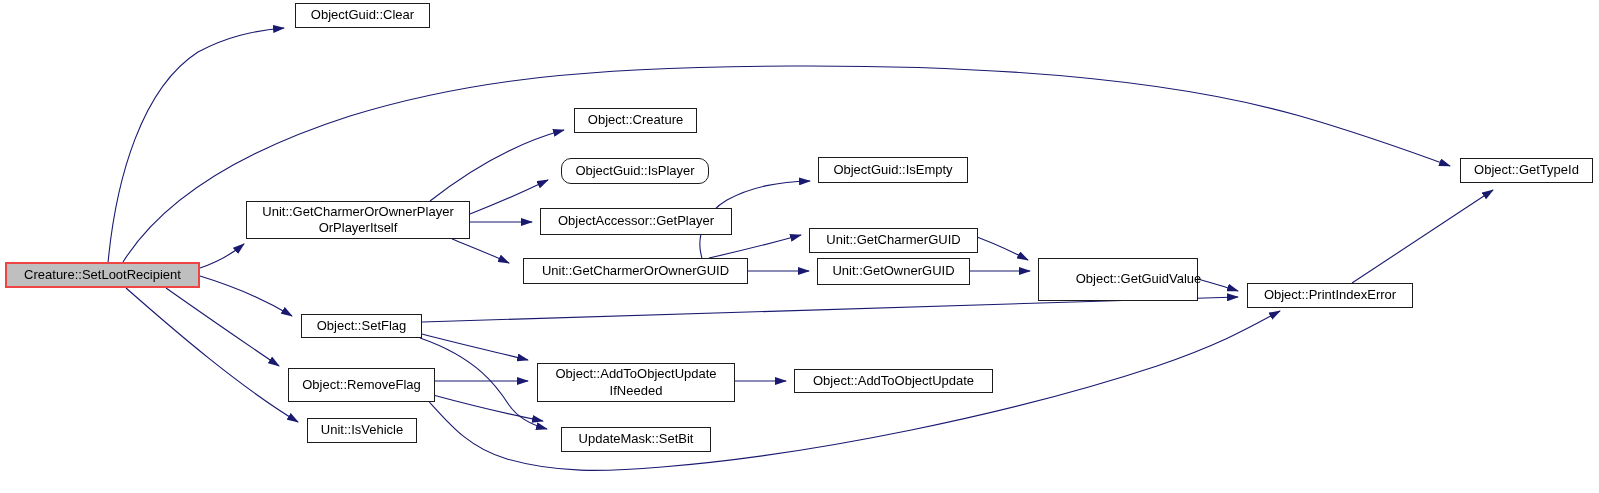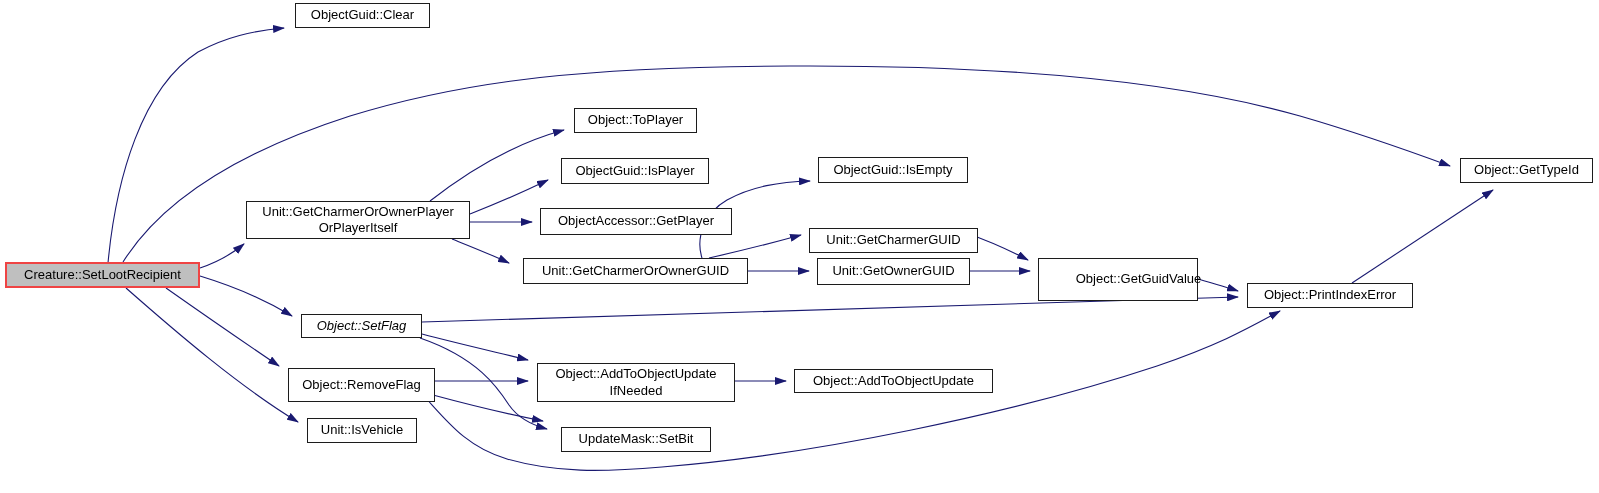--- a/index.html
+++ b/index.html
@@ -74,23 +74,23 @@
         <span>Creature::SetLootRecipient</span>
       </div>
       <div class="node" style="left: 295px; top: 3px; width: 135px; height: 25px;">
         <span>ObjectGuid::Clear</span>
       </div>
       <div class="node" style="left: 246px; top: 201px; width: 224px; height: 38px;">
         <span>Unit::GetCharmerOrOwnerPlayer</span>
         <span>OrPlayerItself</span>
       </div>
       <div class="node" style="left: 574px; top: 108px; width: 123px; height: 25px;">
-        <span>Object::ToPlayer</span>
+        <span>Object::Creature</span>
       </div>
-      <div class="node" style="left: 561px; top: 158px; width: 148px; height: 26px;">
+      <div class="node" style="left: 561px; top: 158px; width: 148px; height: 26px; border-radius: 10px;">
         <span>ObjectGuid::IsPlayer</span>
       </div>
       <div class="node" style="left: 540px; top: 208px; width: 192px; height: 27px;">
         <span>ObjectAccessor::GetPlayer</span>
       </div>
       <div class="node" style="left: 523px; top: 258px; width: 225px; height: 26px;">
         <span>Unit::GetCharmerOrOwnerGUID</span>
       </div>
       <div class="node" style="left: 818px; top: 157px; width: 150px; height: 26px;">
         <span>ObjectGuid::IsEmpty</span>
@@ -103,21 +103,21 @@
       </div>
       <div class="node" style="left: 1038px; top: 258px; width: 160px; height: 43px; padding-left: 41px;">
         <span>Object::GetGuidValue</span>
       </div>
       <div class="node" style="left: 1460px; top: 158px; width: 133px; height: 25px;">
         <span>Object::GetTypeId</span>
       </div>
       <div class="node" style="left: 1247px; top: 283px; width: 166px; height: 25px;">
         <span>Object::PrintIndexError</span>
       </div>
-      <div class="node" style="left: 301px; top: 314px; width: 121px; height: 24px; font-style: italic;">
+      <div class="node" style="left: 301px; top: 314px; width: 121px; height: 24px;">
         <span>Object::SetFlag</span>
       </div>
       <div class="node" style="left: 288px; top: 368px; width: 147px; height: 34px;">
         <span>Object::RemoveFlag</span>
       </div>
       <div class="node" style="left: 307px; top: 418px; width: 110px; height: 25px;">
         <span>Unit::IsVehicle</span>
       </div>
       <div class="node" style="left: 537px; top: 363px; width: 198px; height: 39px;">
         <span>Object::AddToObjectUpdate</span>

